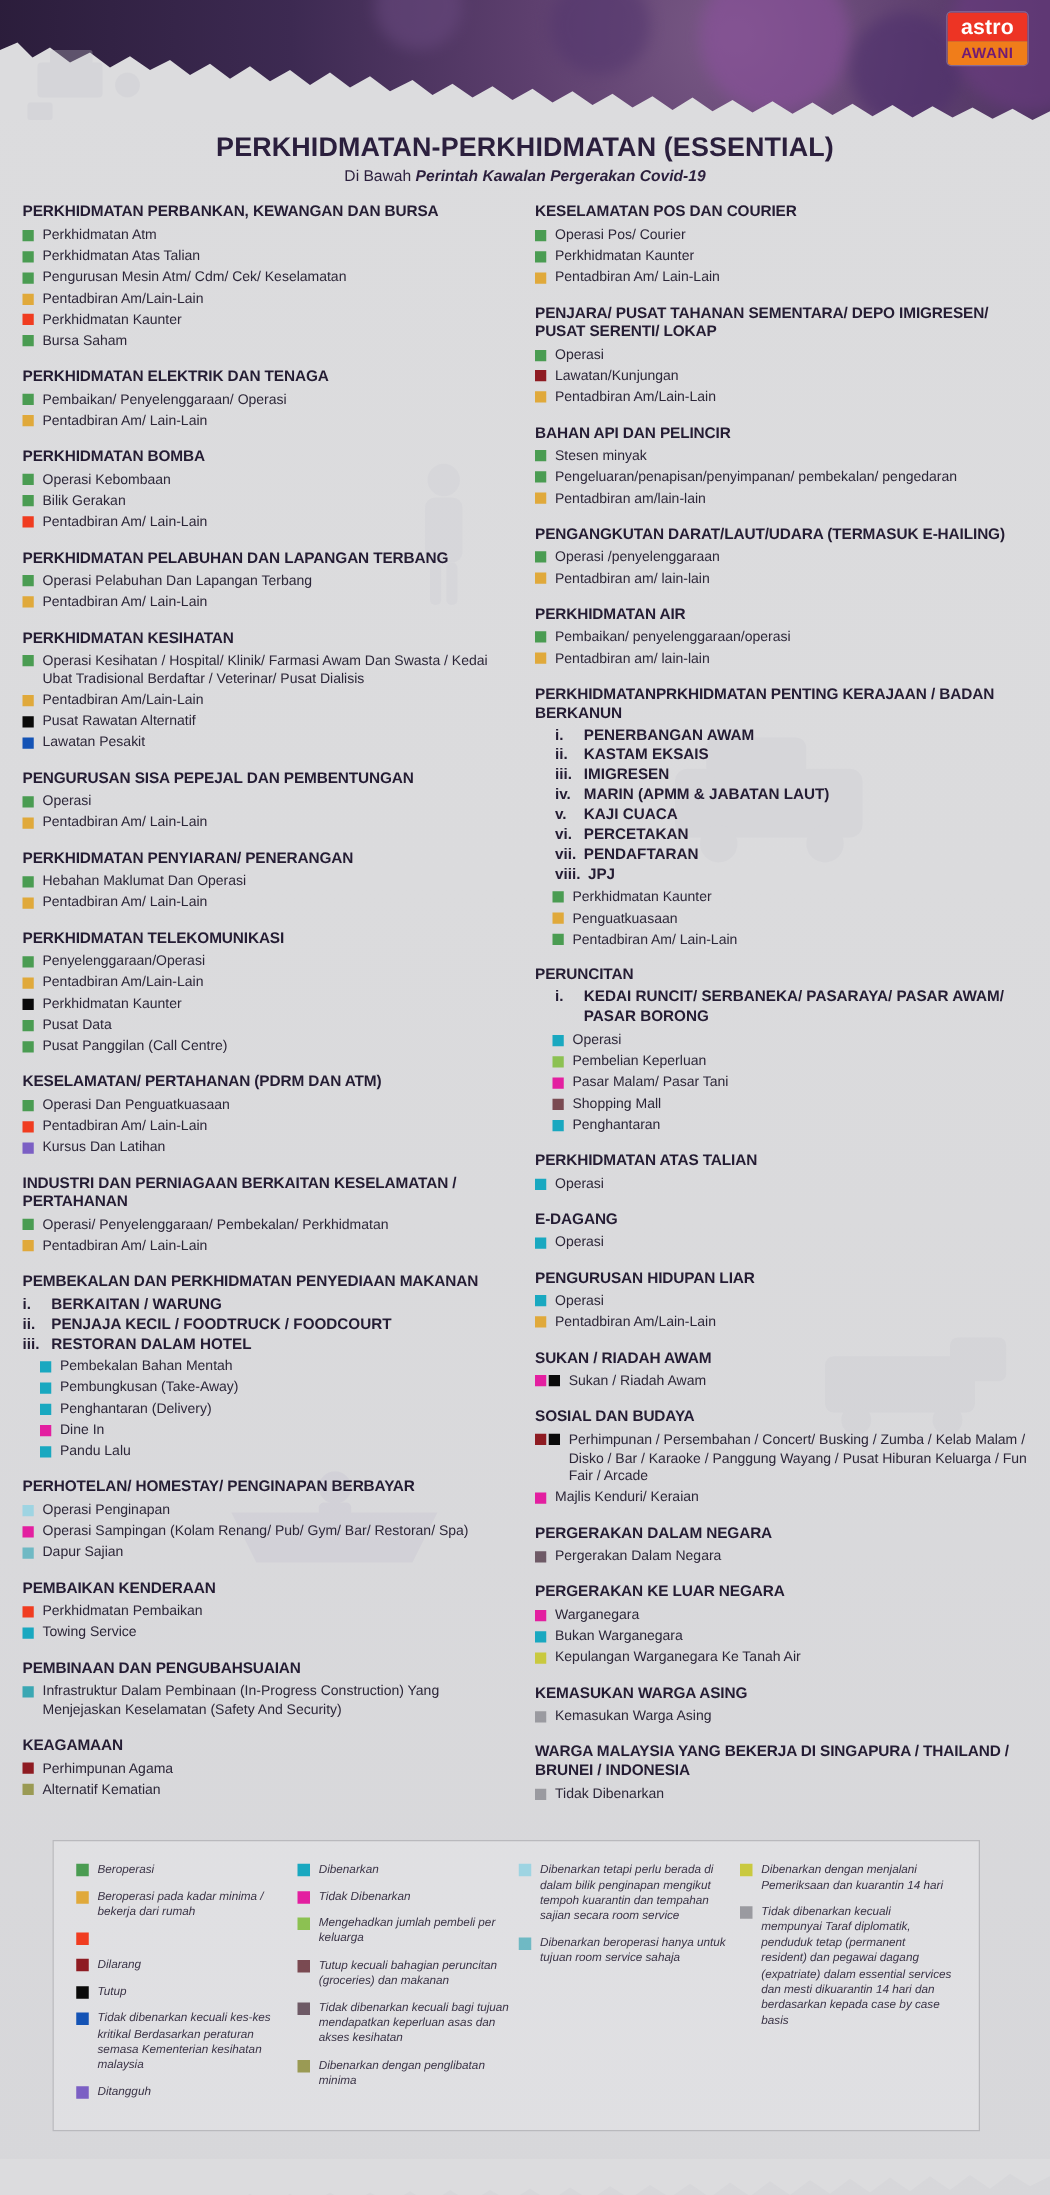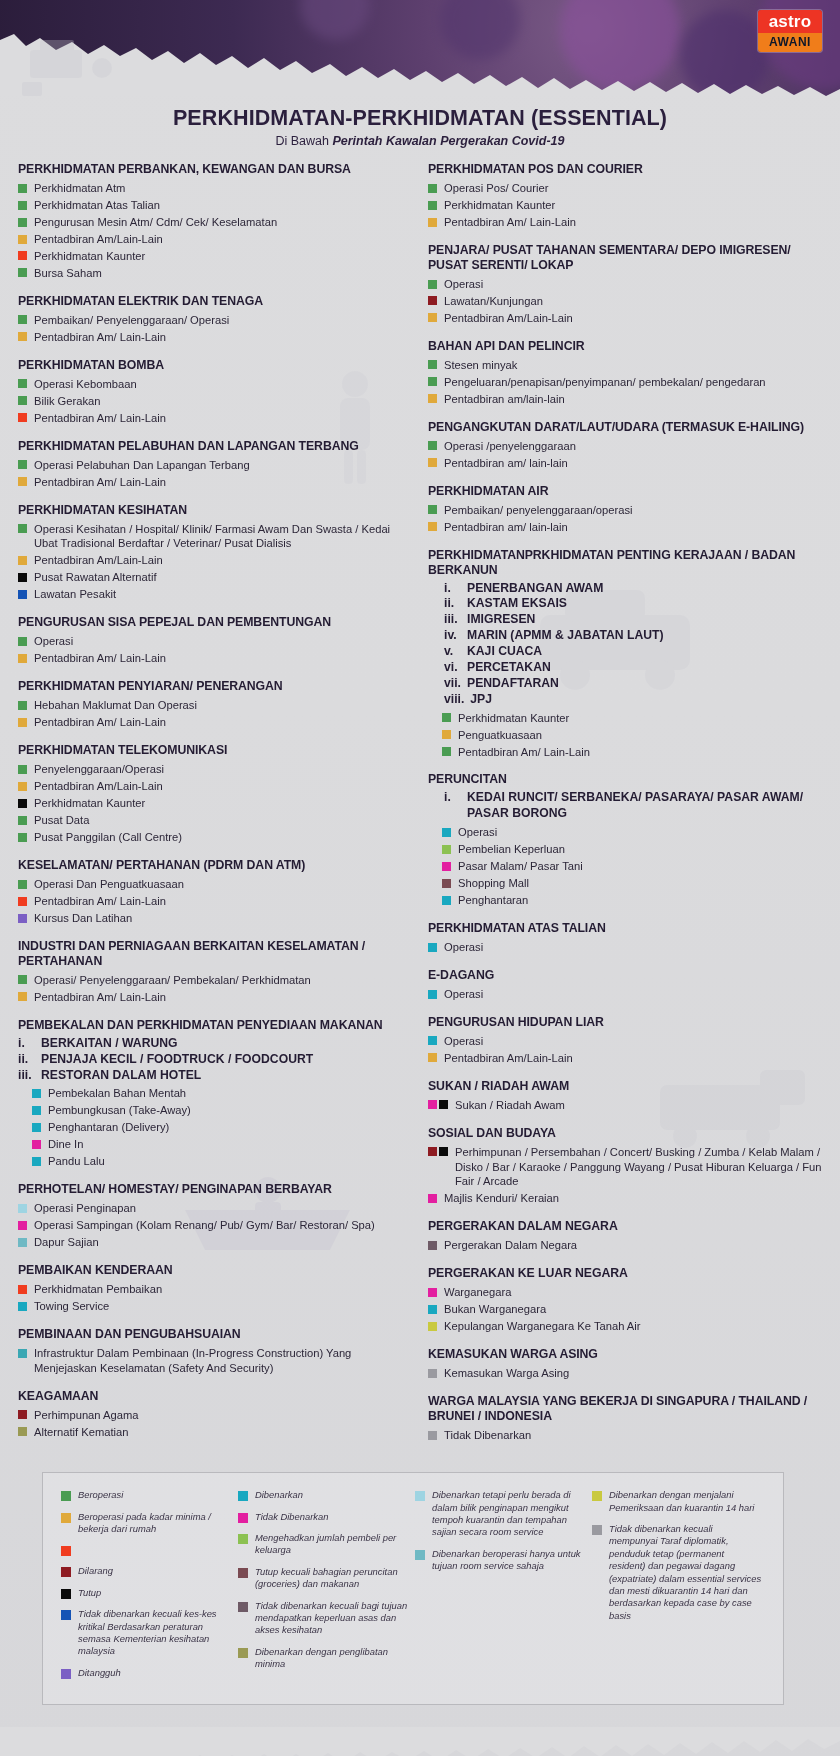--- a/index.html
+++ b/index.html
@@ -40,21 +40,21 @@
     position:absolute; left:0; bottom:-2px; width:840px; height:78px;
   }
   .logo {
     position:absolute; right:18px; top:10px;
     width:64px; border-radius:3px; overflow:hidden;
     box-shadow:0 0 0 1px rgba(255,255,255,.25);
     z-index: 6;
   }
   .logo .astro { background:#ed3424; color:#fff; font-weight:bold; font-size:17px;
     text-align:center; padding:2px 0 1px; letter-spacing:.2px;}
-  .logo .awani { background:#f07d1a; color:#0f172a; font-weight:bold; font-size:12px;
+  .logo .awani { background:#f07d1a; color:#701a75; font-weight:bold; font-size:12px;
     text-align:center; padding:2px 0 3px; letter-spacing:.5px;}
 
   
   .title-wrap { text-align:center; margin-top:10px; position:relative; z-index:3;}
   h1.title {
     font-size:21.5px; font-weight:bold; letter-spacing:.1px; color:#2b1f3d;
   }
   .subtitle { font-size:12.5px; margin-top:3px; color:#2b1f3d; }
   .subtitle b { font-weight:bold;font-style:italic; }
 
@@ -530,21 +530,21 @@
               <span class="sw-group">
                 <span class="sw" style="background: rgb(154, 154, 84);"></span>
               </span>
               <span class="txt">Alternatif Kematian</span>
             </li>
           </ul>
         </div>
       </div>
     <div class="col right" id="col-right">
         <div class="sec">
-          <h2>PERKHIDMATAN POS DAN COURIER</h2>
+          <h2>KESELAMATAN POS DAN COURIER</h2>
           <ul class="items">
             <li>
               <span class="sw-group">
                 <span class="sw" style="background: rgb(74, 156, 82);"></span>
               </span>
               <span class="txt">Operasi Pos/ Courier</span>
             </li>
             <li>
               <span class="sw-group">
                 <span class="sw" style="background: rgb(74, 156, 82);"></span>

